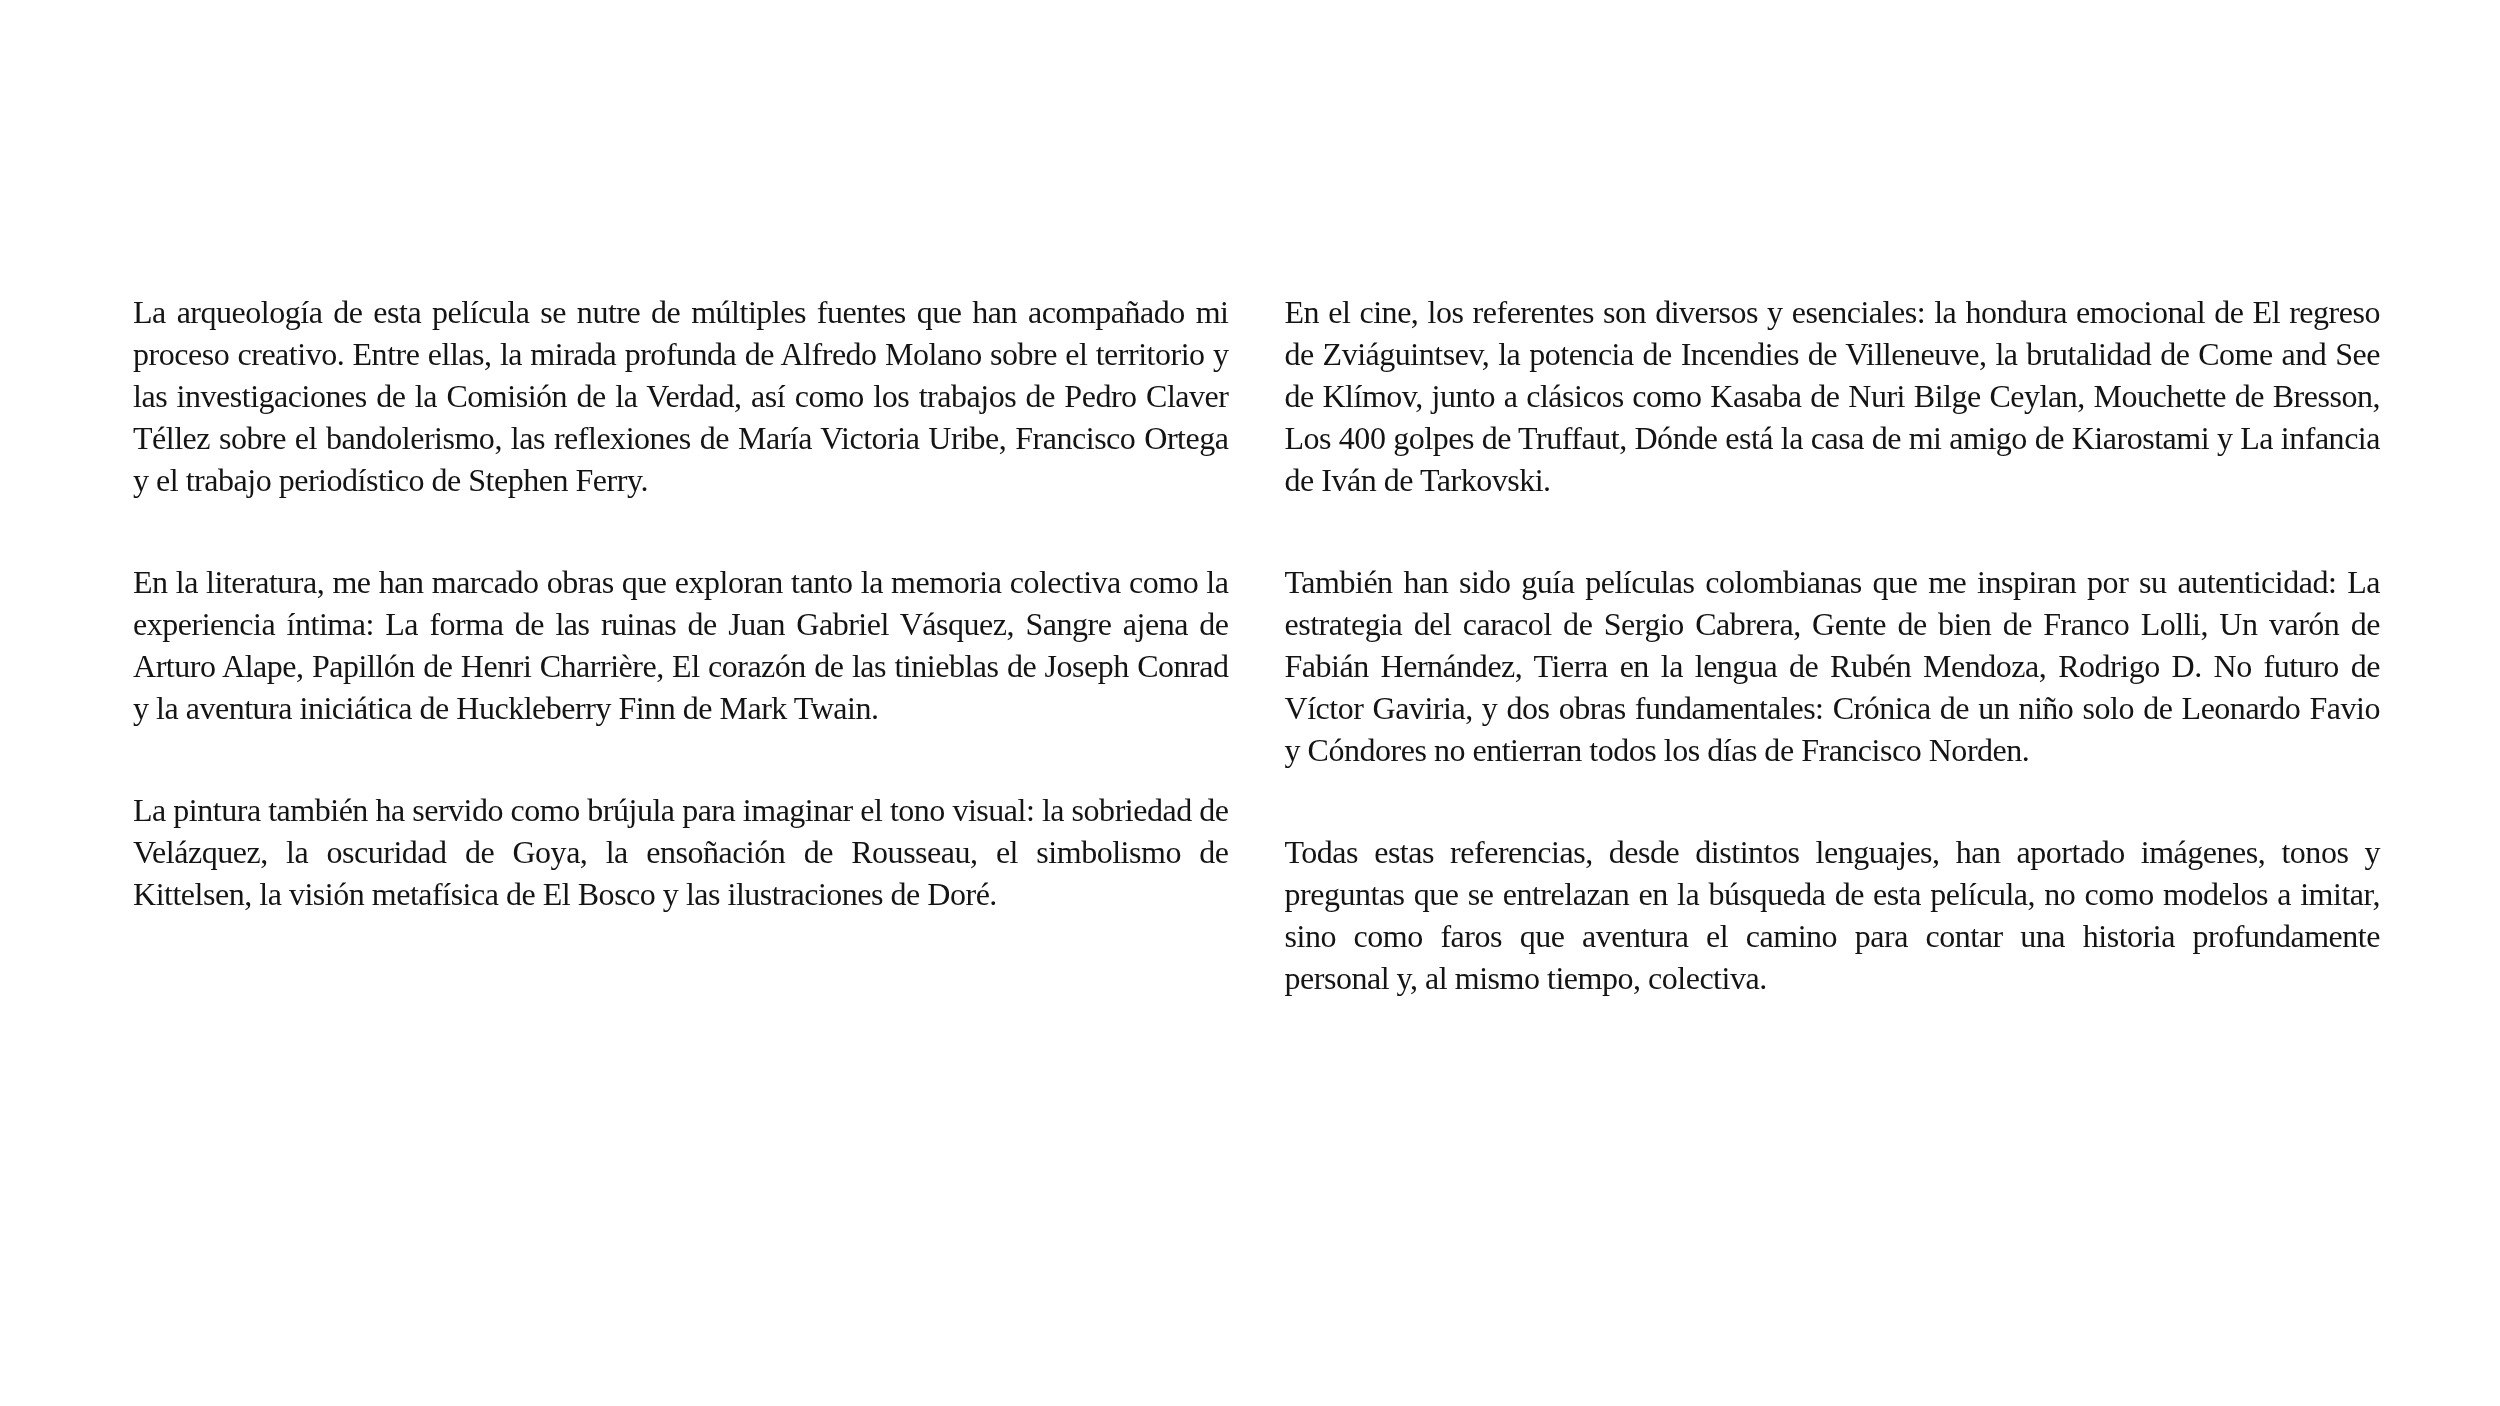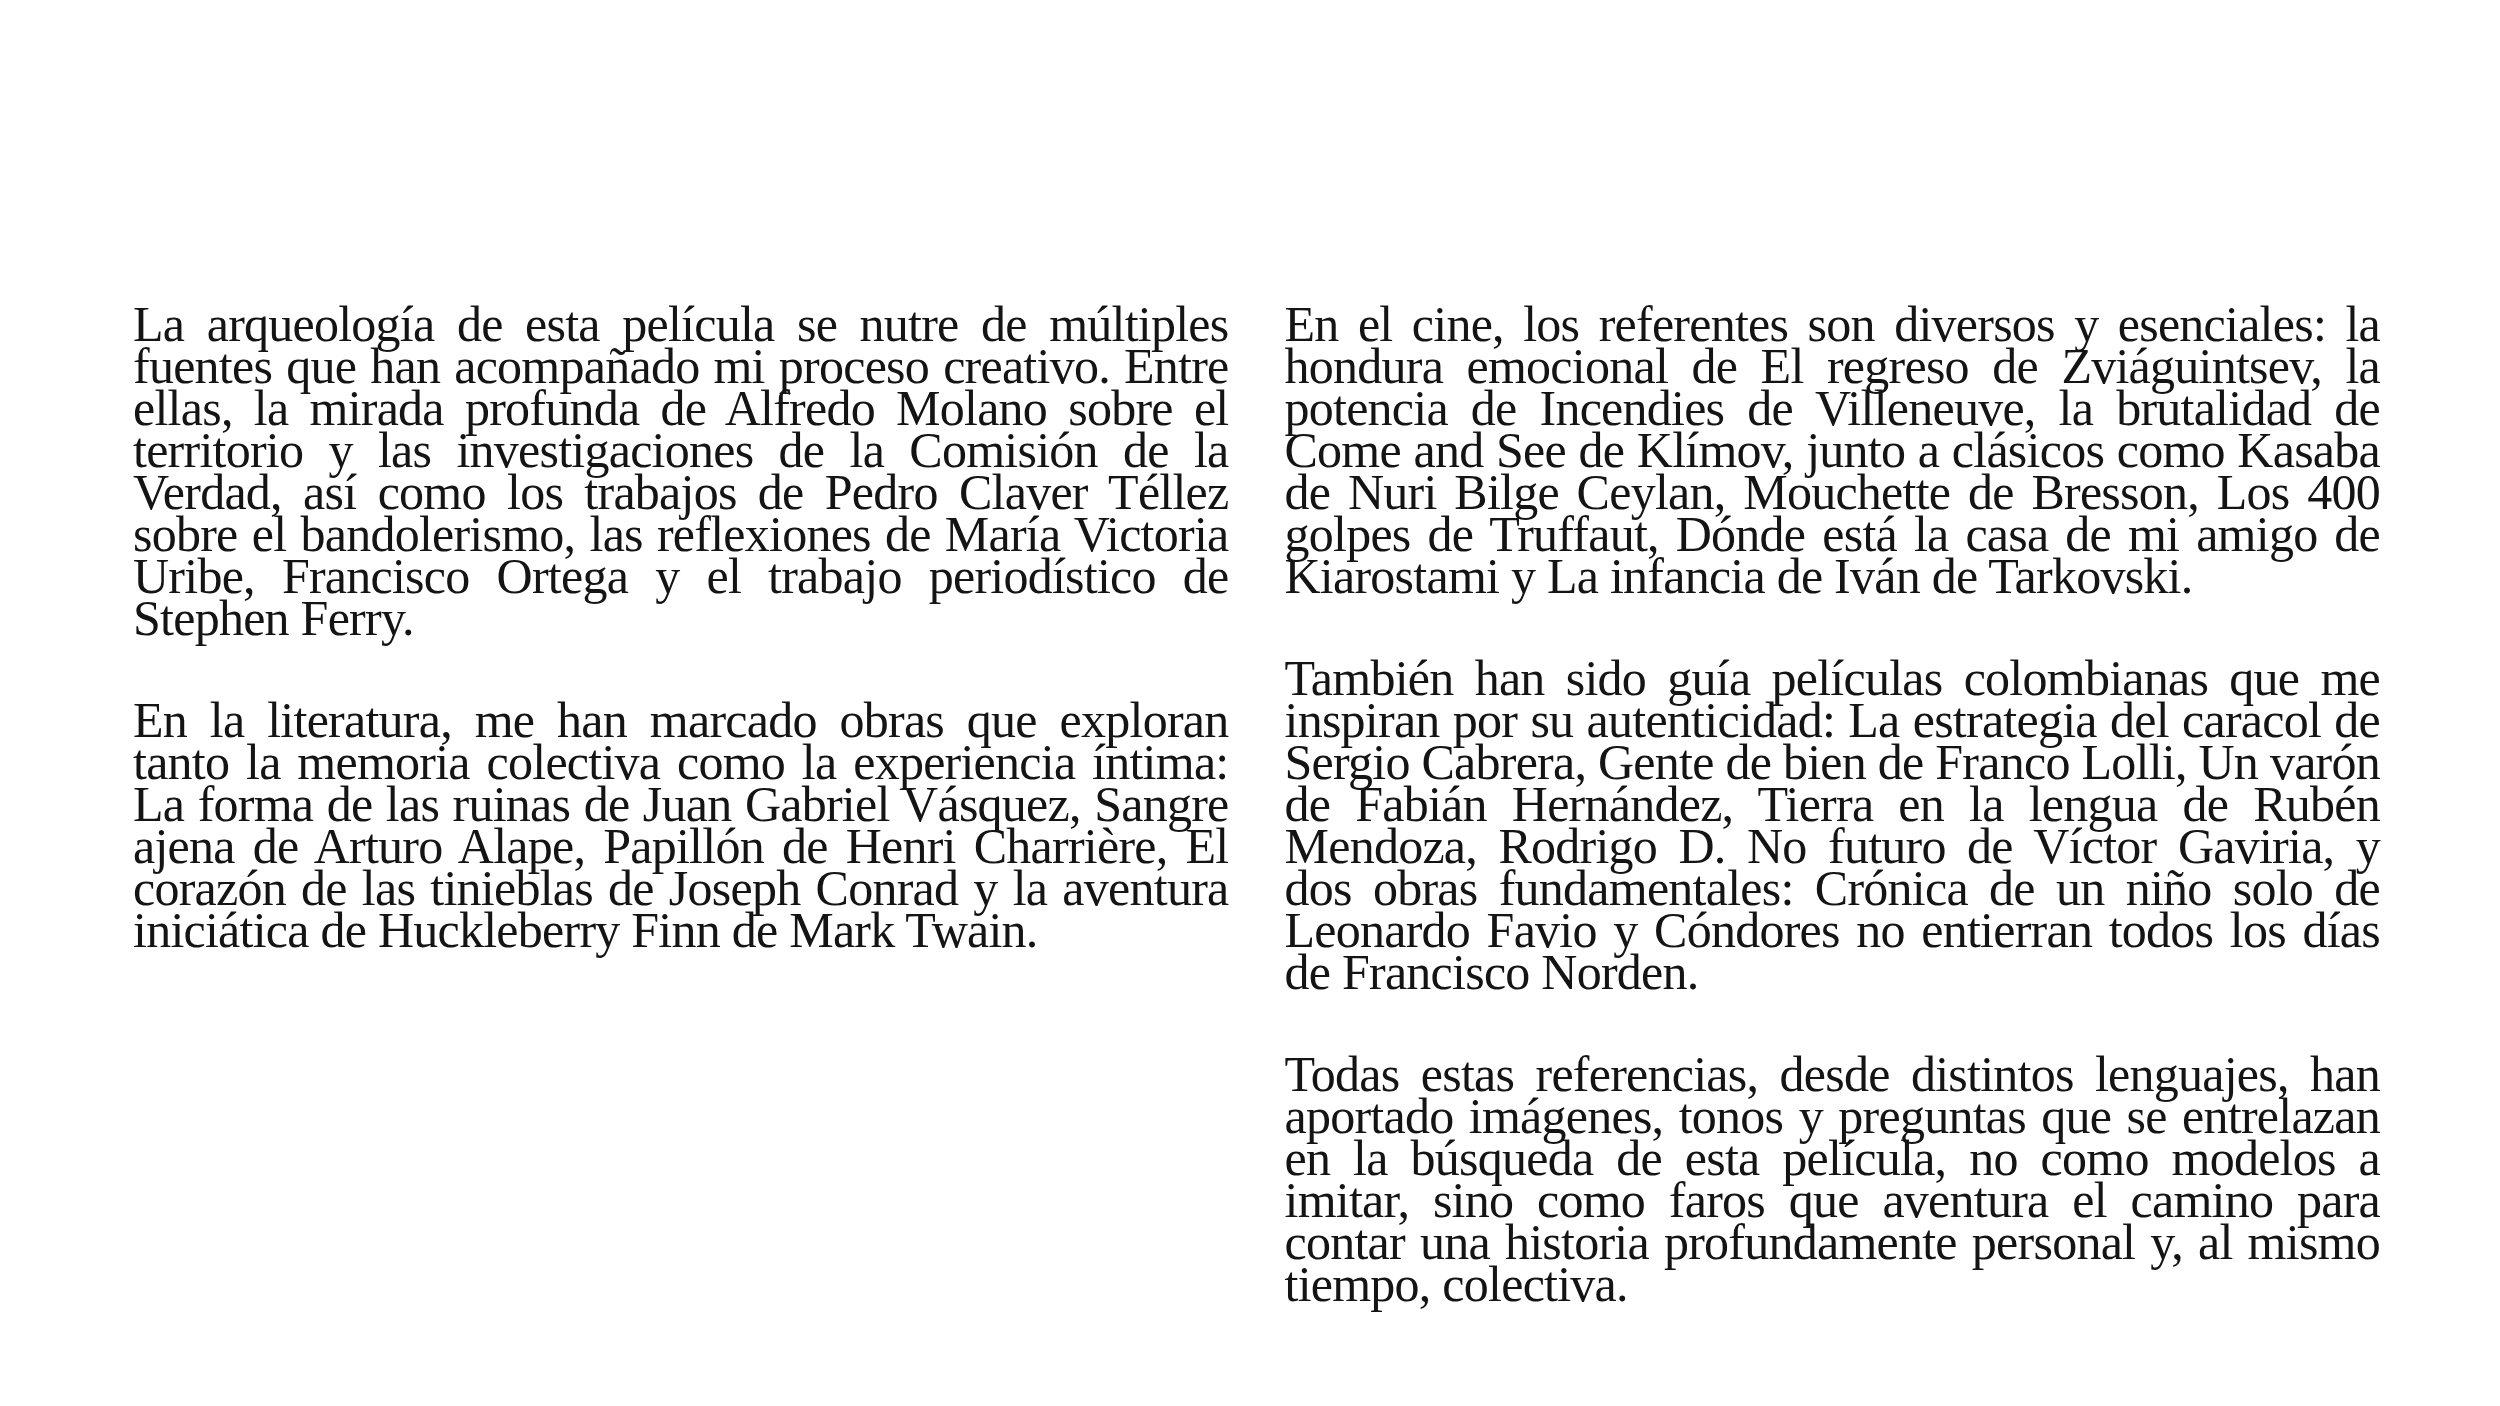--- a/index.html
+++ b/index.html
@@ -21,37 +21,38 @@
     gap: 56px;
     padding: 291px 120px 40px 133px;
     font-family: "Liberation Serif", "DejaVu Serif", serif;
     color: #141414;
   }
   .column {
     flex: 1 1 0;
     min-width: 0;
   }
   .column p {
-    margin: 12px 0 60px 0;
-    font-size: 50px;
+    margin: 0 0 60px 0;
+    font-size: 32px;
     line-height: 42px;
     letter-spacing: -0.015em;
     text-align: justify;
     text-justify: inter-word;
   }
   .column p:last-child {
     margin-bottom: 0;
   }
 </style>
 </head>
 <body>
 
 <main class="page">
   <section class="column">
     <p>La arqueología de esta película se nutre de múltiples fuentes que han acompañado mi proceso creativo. Entre ellas, la mirada profunda de Alfredo Molano sobre el territorio y las investigaciones de la Comisión de la Verdad, así como los trabajos de Pedro Claver Téllez sobre el bandolerismo, las reflexiones de María Victoria Uribe, Francisco Ortega y el trabajo periodístico de Stephen Ferry.</p>
     <p>En la literatura, me han marcado obras que exploran tanto la memoria colectiva como la experiencia íntima: La forma de las ruinas de Juan Gabriel Vásquez, Sangre ajena de Arturo Alape, Papillón de Henri Charrière, El corazón de las tinieblas de Joseph Conrad y la aventura iniciática de Huckleberry Finn de Mark Twain.</p>
+    <p>La pintura también ha servido como brújula para imaginar el tono visual: la sobriedad de Velázquez, la oscuridad de Goya, la ensoñación de Rousseau, el simbolismo de Kittelsen, la visión metafísica de El Bosco y las ilustraciones de Doré.</p>
   </section>
   <section class="column">
     <p>En el cine, los referentes son diversos y esenciales: la hondura emocional de El regreso de Zviáguintsev, la potencia de Incendies de Villeneuve, la brutalidad de Come and See de Klímov, junto a clásicos como Kasaba de Nuri Bilge Ceylan, Mouchette de Bresson, Los 400 golpes de Truffaut, Dónde está la casa de mi amigo de Kiarostami y La infancia de Iván de Tarkovski.</p>
     <p>También han sido guía películas colombianas que me inspiran por su autenticidad: La estrategia del caracol de Sergio Cabrera, Gente de bien de Franco Lolli, Un varón de Fabián Hernández, Tierra en la lengua de Rubén Mendoza, Rodrigo D. No futuro de Víctor Gaviria, y dos obras fundamentales: Crónica de un niño solo de Leonardo Favio y Cóndores no entierran todos los días de Francisco Norden.</p>
     <p>Todas estas referencias, desde distintos lenguajes, han aportado imágenes, tonos y preguntas que se entrelazan en la búsqueda de esta película, no como modelos a imitar, sino como faros que aventura el camino para contar una historia profundamente personal y, al mismo tiempo, colectiva.</p>
   </section>
 </main>
 
 </body></html>

